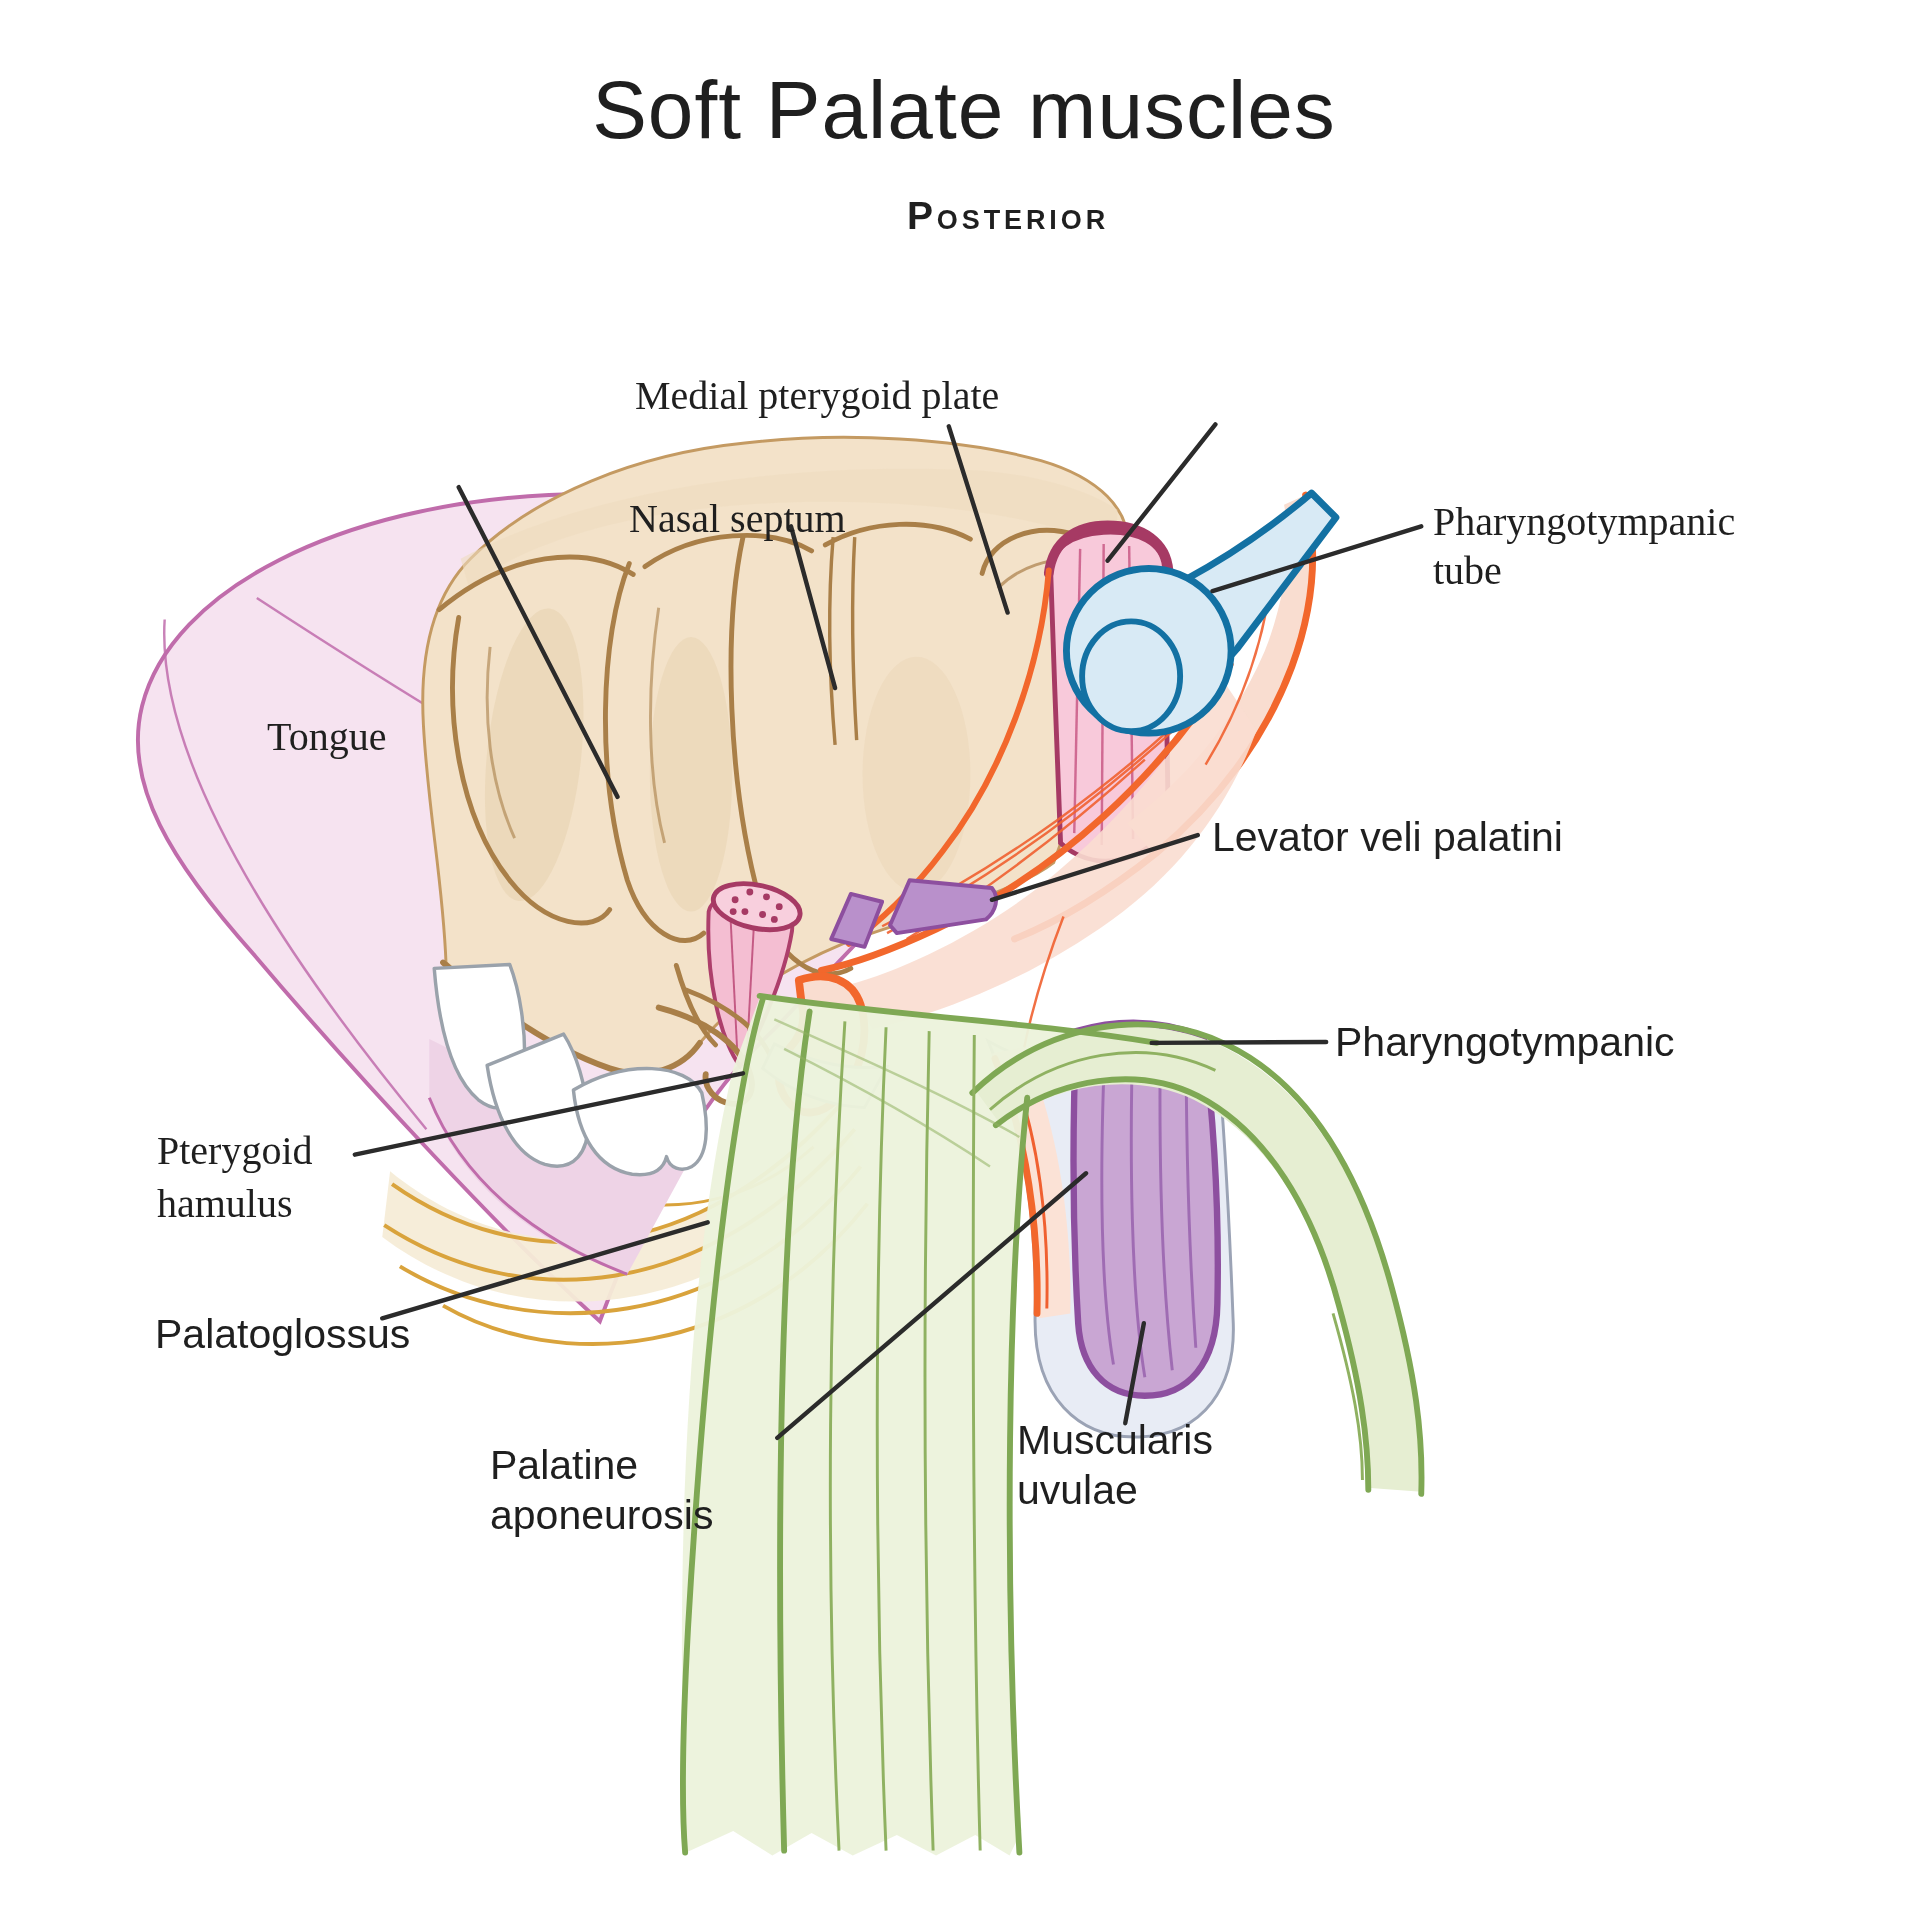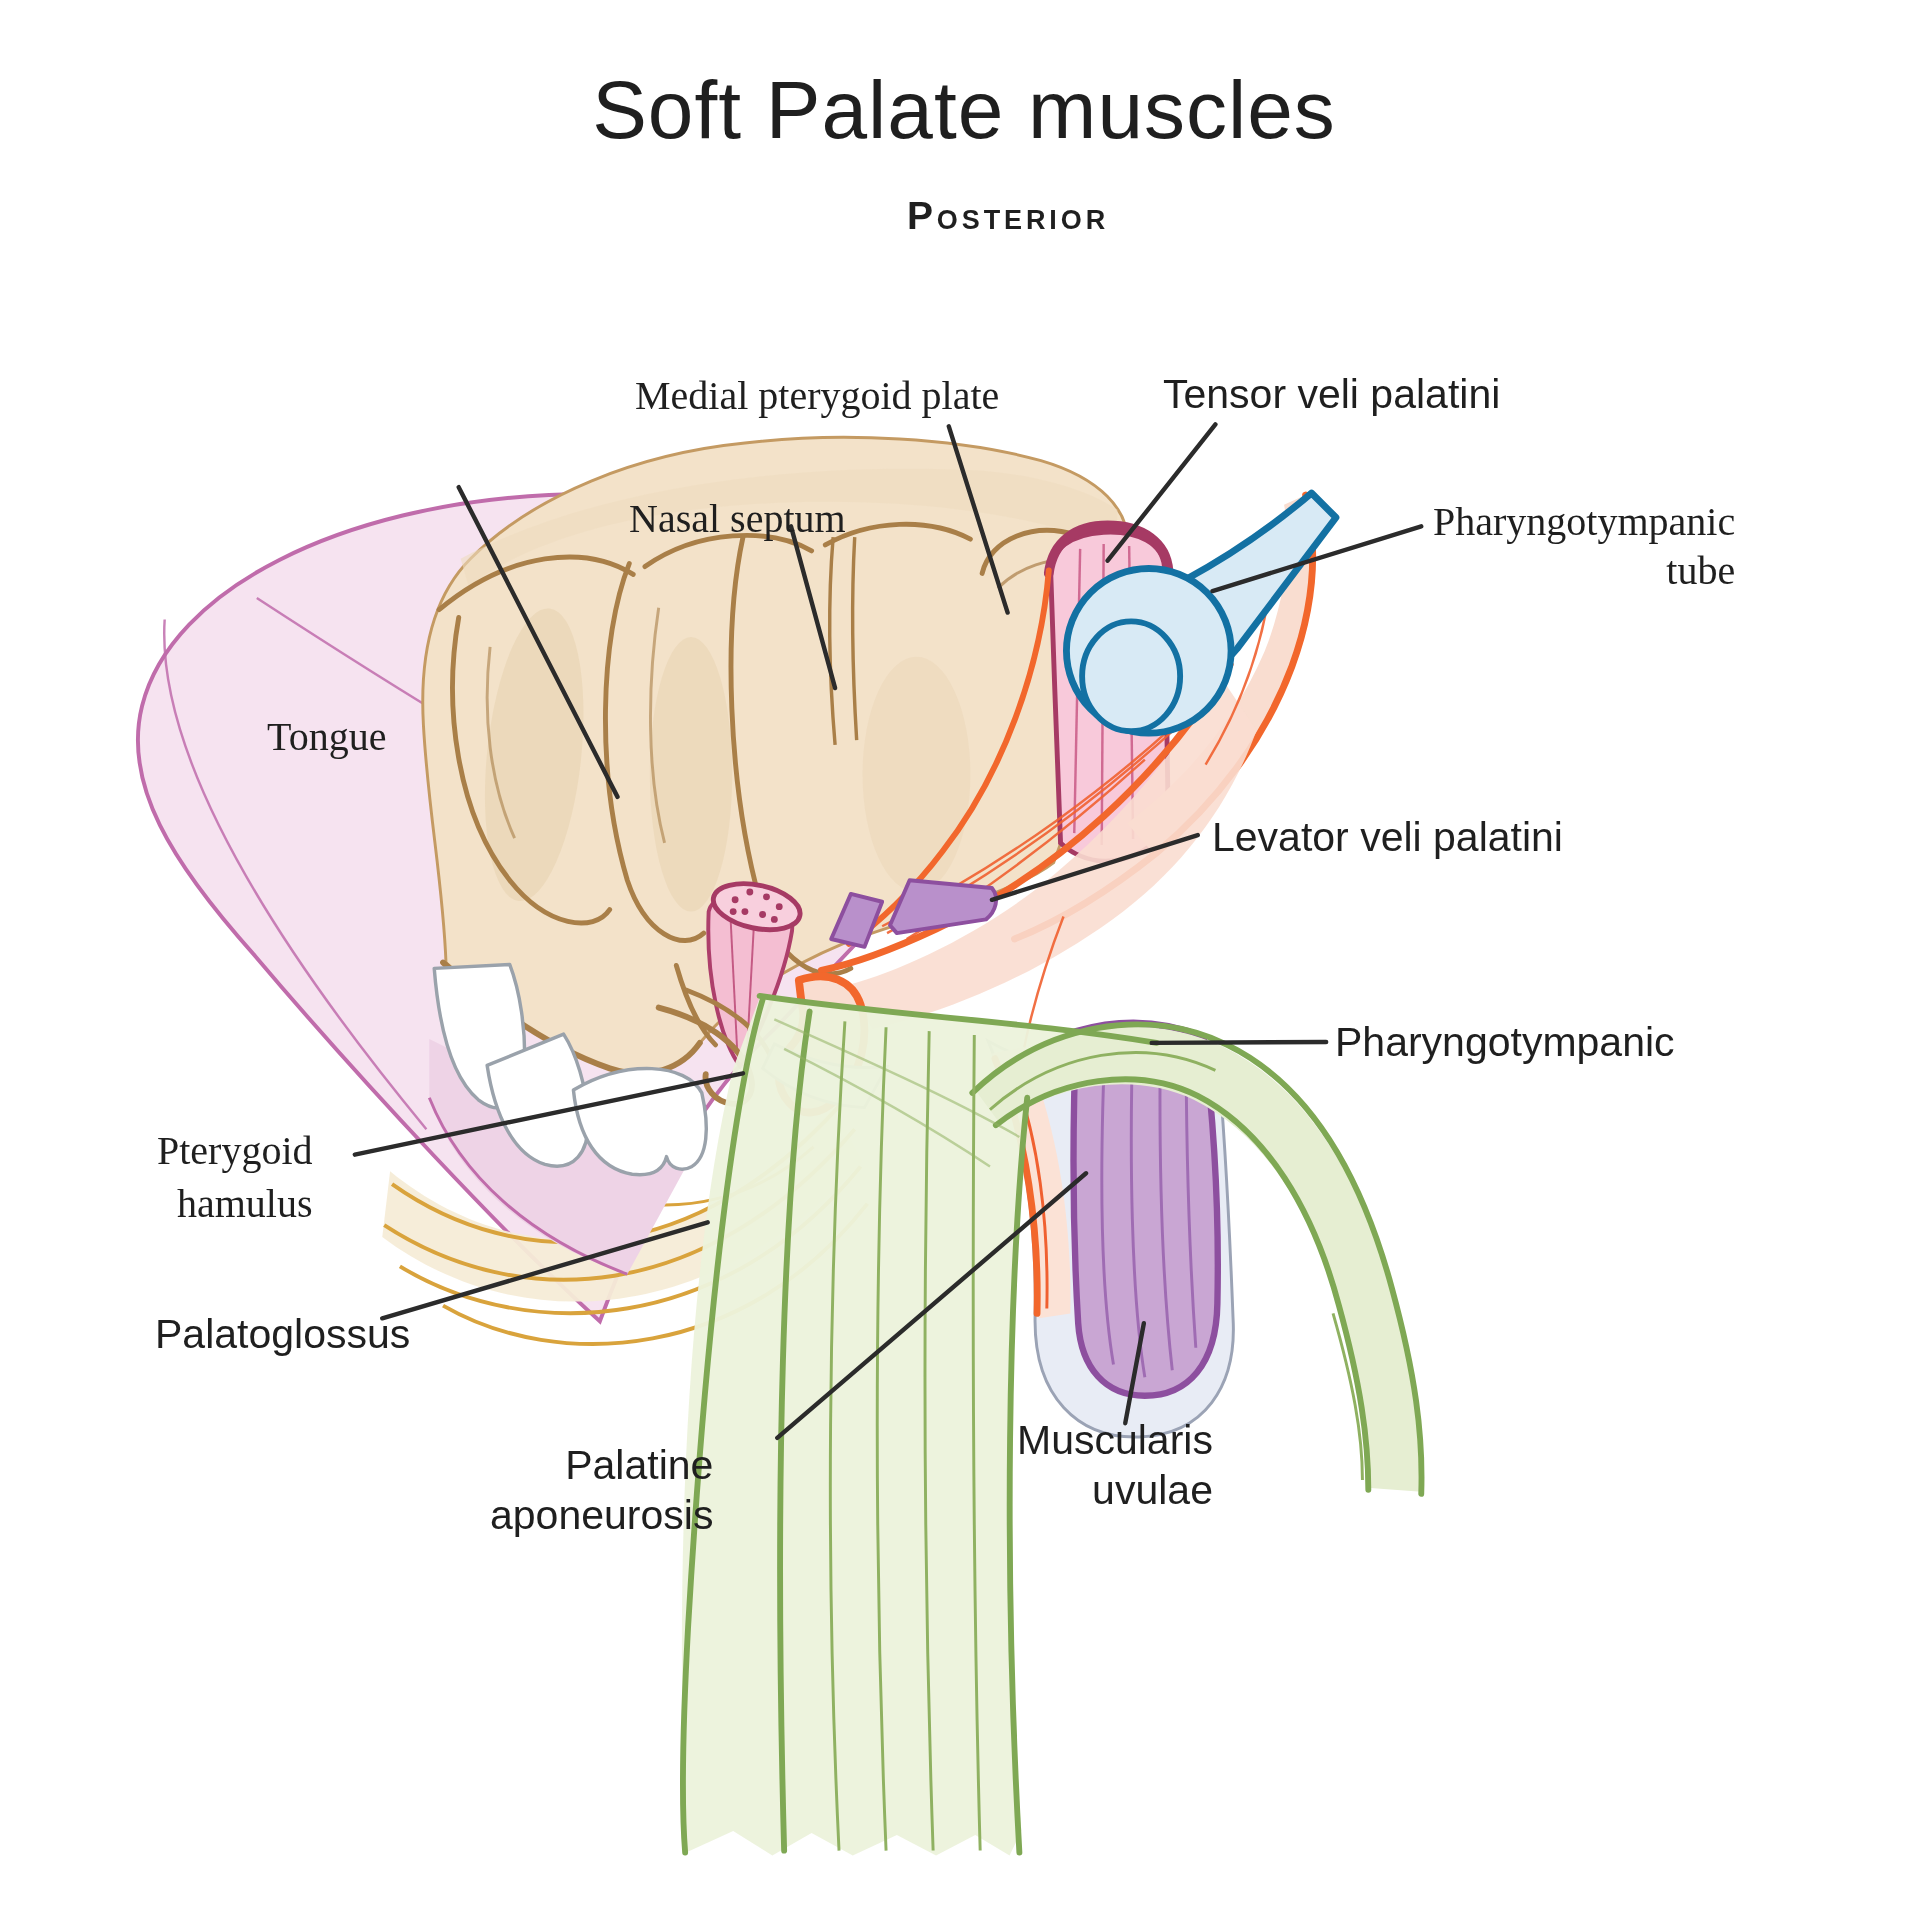--- a/index.html
+++ b/index.html
@@ -3,21 +3,21 @@
 <meta charset="utf-8">
 <style>
   html,body{margin:0;padding:0;background:#ffffff;}
   body{width:1928px;height:1928px;position:relative;font-family:"Liberation Sans",sans-serif;overflow:hidden;}
   .canvas{position:absolute;inset:0;width:1756px;height:1928px;}
   svg.art{position:absolute;left:0;top:0;}
   .page-title{position:absolute;left:0;top:63px;width:1928px;text-align:center;
     font-size:82px;font-weight:500;color:var(--label-text);letter-spacing:1px;}
   .page-subtitle{position:absolute;left:0;top:194px;width:1928px;text-align:center;
     font-size:39px;font-weight:600;color:var(--label-text);font-variant:small-caps;letter-spacing:3.9px;padding-left:44px;}
-  .lbl{position:absolute;color:var(--label-text);white-space:pre-line;line-height:1.22;text-align:right;}
+  .lbl{position:absolute;color:var(--label-text);white-space:pre-line;line-height:1.22;}
   .lbl.serif{font-family:"Liberation Serif",serif;font-size:40px;}
   .lbl.sans{font-family:"Liberation Sans",sans-serif;font-size:41px;}
   .lbl.lh135{line-height:1.32;}
 </style>
 </head>
 <body>
 
 <div class="canvas">
 
   <svg class="art" width="1928" height="1928" viewBox="0 0 1967 1967">
@@ -194,21 +194,20 @@
       <line x1="390" y1="1345" x2="722" y2="1247"></line>
       <line x1="793" y1="1467" x2="1108" y2="1197"></line>
       <line x1="1167" y1="1350" x2="1148" y2="1452"></line>
     </g>
   </svg>
 
   <div class="page-title">Soft Palate muscles</div>
   <div class="page-subtitle">Posterior</div>
 
   <div class="lbl serif" style="left:635px;top:372px">Medial pterygoid plate</div>
-  <div class="lbl sans" style="left:1163px;top:369px">Tensor veli palatini</div>
   <div class="lbl serif" style="left:629px;top:495px">Nasal septum</div>
   <div class="lbl serif" style="left:1433px;top:498px">Pharyngotympanic
 tube</div>
   <div class="lbl serif" style="left:267px;top:713px">Tongue</div>
   <div class="lbl sans" style="left:1212px;top:812px">Levator veli palatini</div>
   <div class="lbl sans" style="left:1335px;top:1017px">Pharyngotympanic</div>
   <div class="lbl serif lh135" style="left:157px;top:1125px">Pterygoid
 hamulus</div>
   <div class="lbl sans" style="left:155px;top:1309px">Palatoglossus</div>
   <div class="lbl sans" style="left:490px;top:1440px">Palatine

